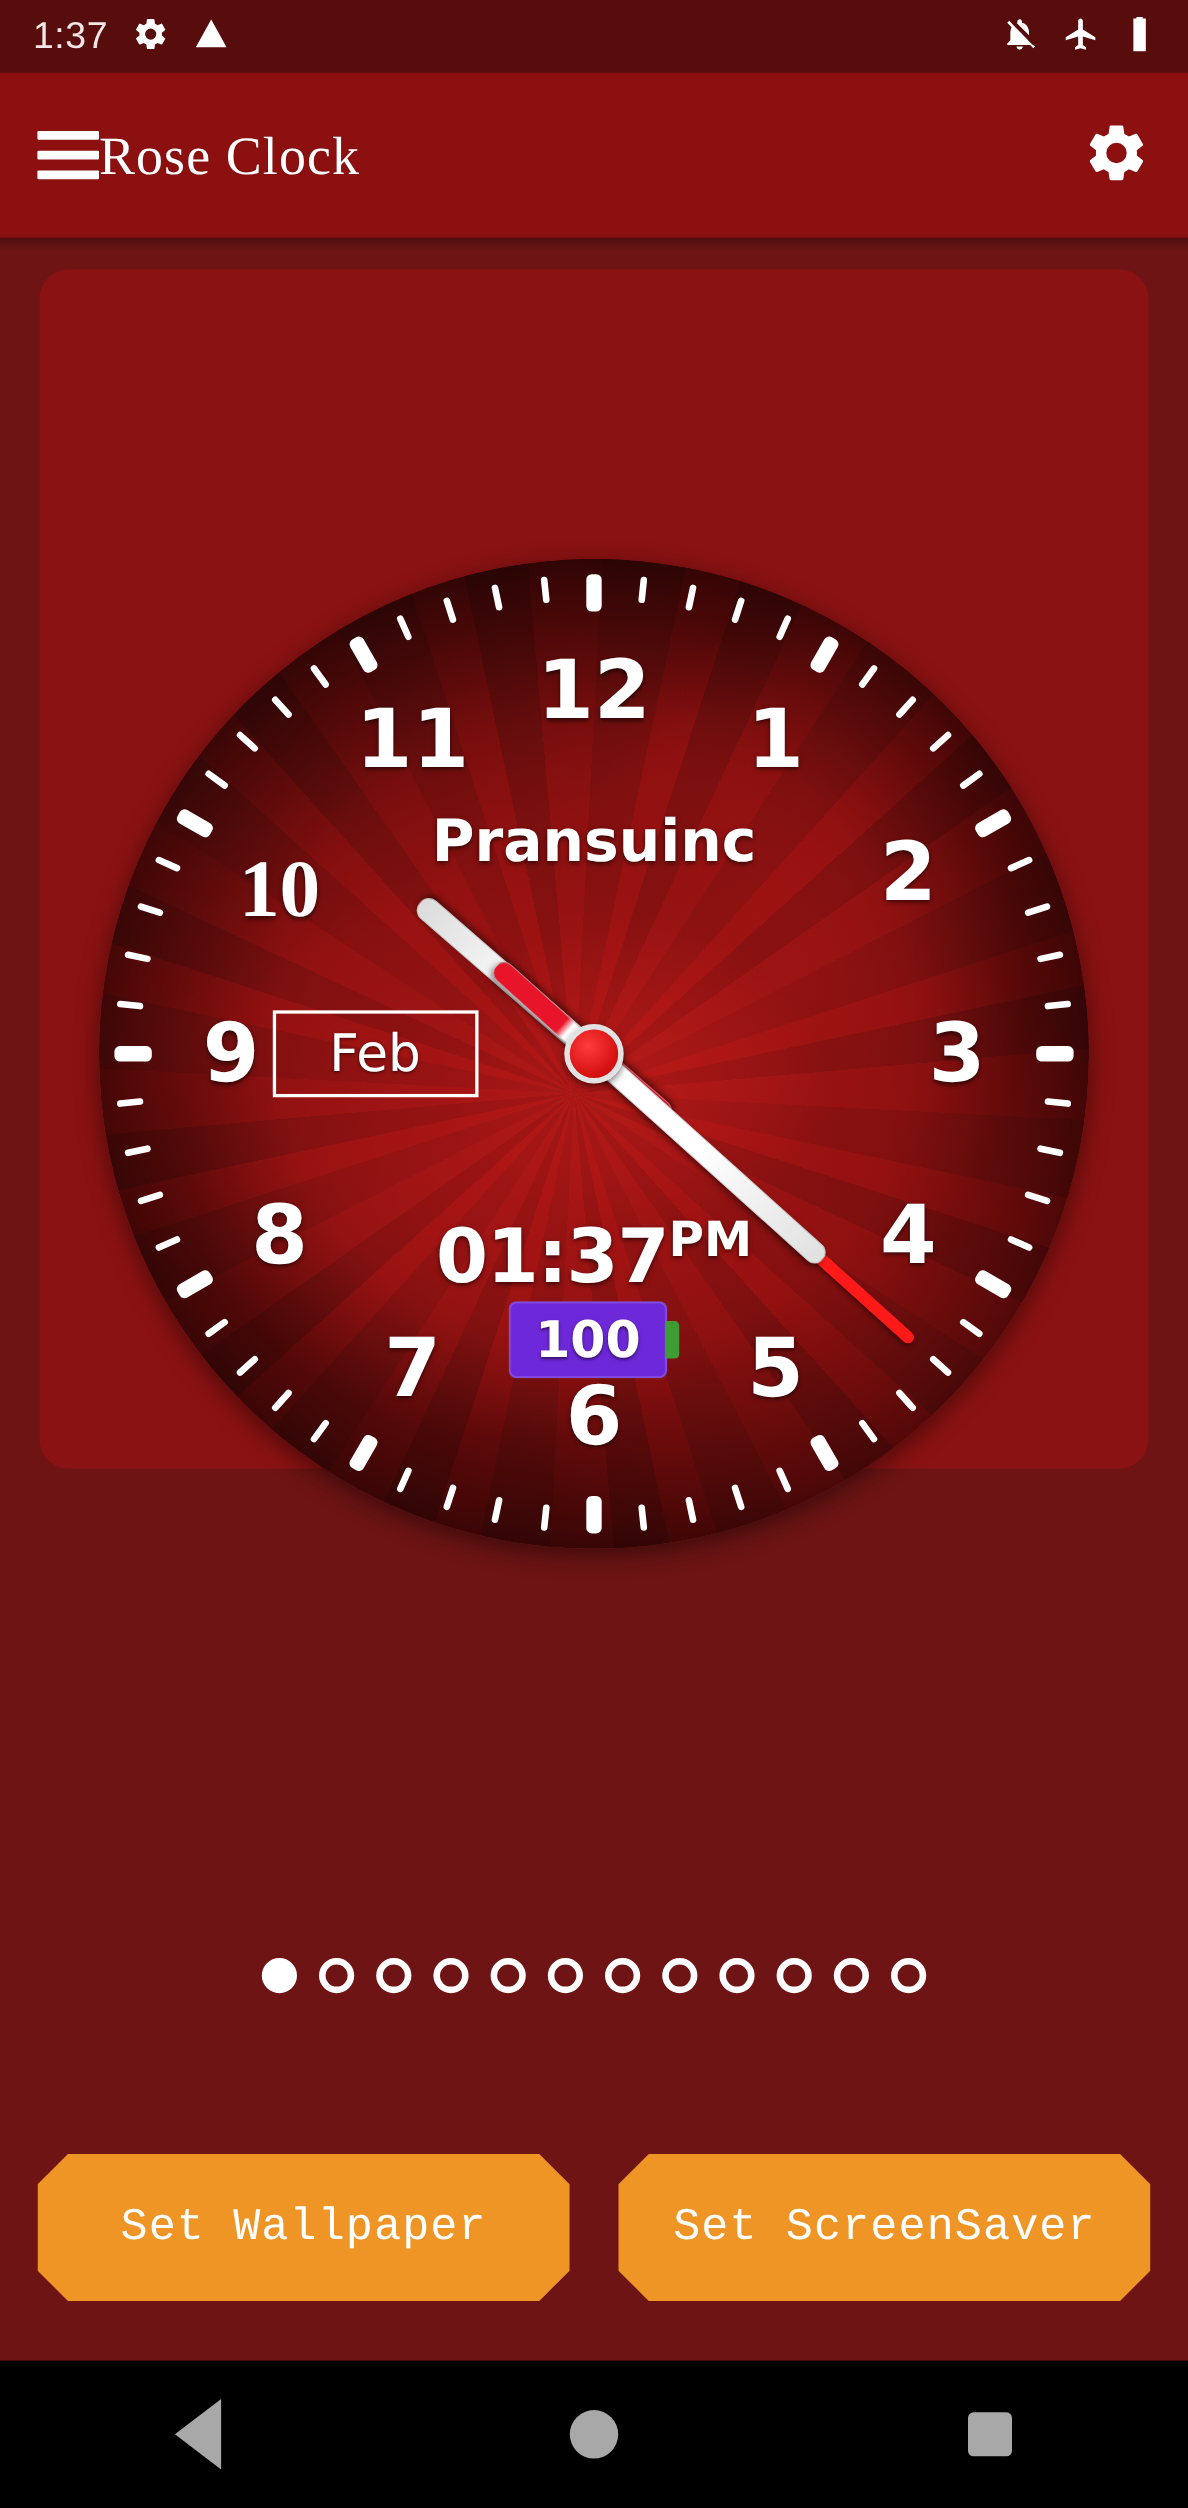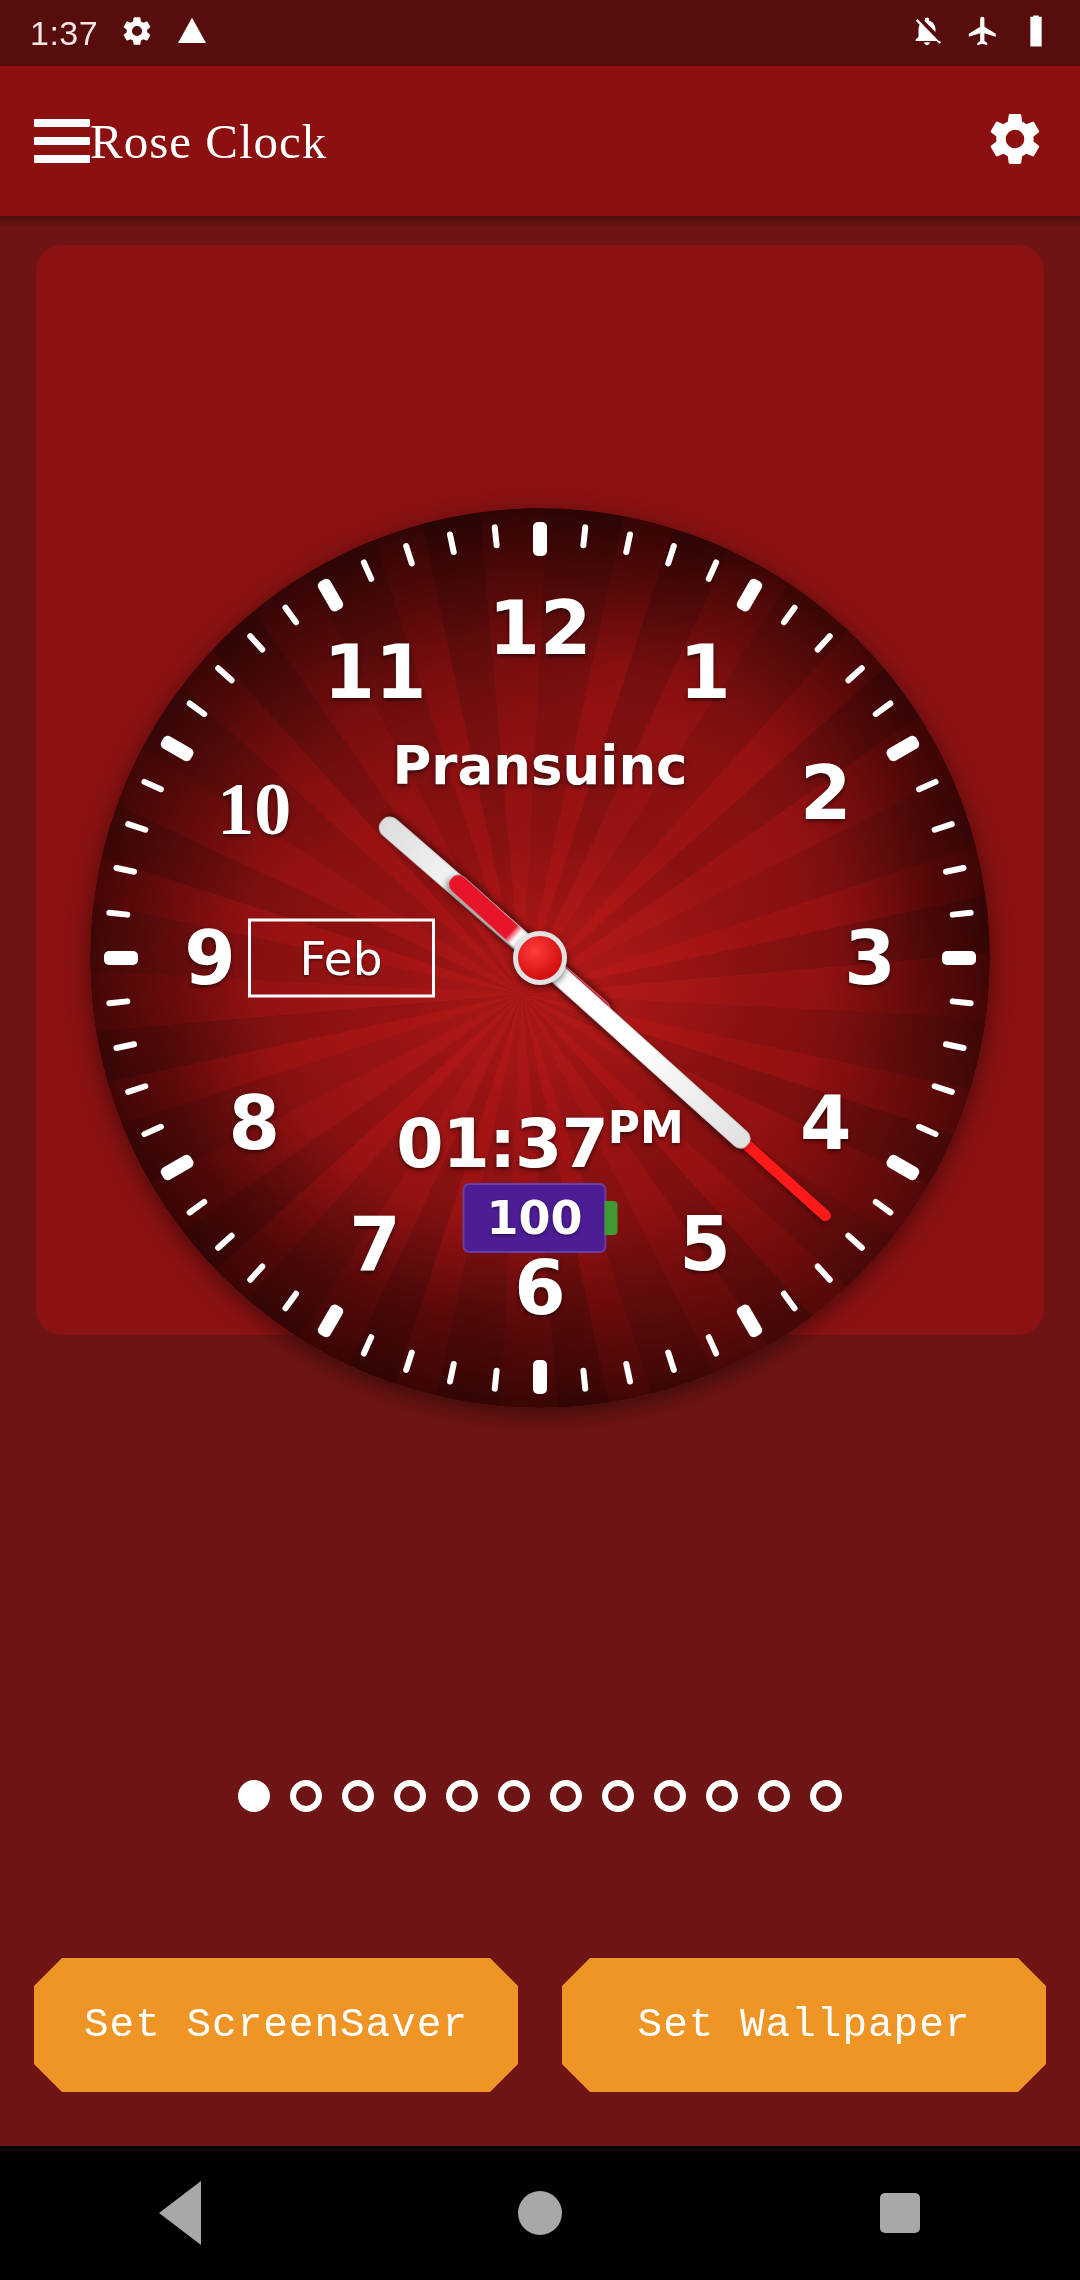--- a/index.html
+++ b/index.html
@@ -160,21 +160,21 @@
     letter-spacing:-1px;
   }
   .digital .mer { font-size:44px; vertical-align:super; letter-spacing:0; }
 
   .battery {
     position:absolute; left:50%; top:75%;
     transform:translateX(-50%);
     display:flex; align-items:center;
   }
   .batt-body {
-    background:#4c1d95; border-radius:7px;
+    background:#6d28d9; border-radius:7px;
     padding:6px 22px;
     color:#fff; font-size:46px; font-weight:600;
     font-family:"DejaVu Sans", sans-serif;
     text-shadow:0 1px 3px rgba(0,0,0,0.55);
     border:2px solid rgba(255,255,255,0.15);
   }
   .batt-tip {
     width:13px; height:34px; background:#3f9c35;
     border-radius:0 4px 4px 0; margin-left:-2px;
   }
@@ -431,22 +431,22 @@
       <div class="dot"></div>
       <div class="dot"></div>
       <div class="dot"></div>
       <div class="dot"></div>
       <div class="dot"></div>
       <div class="dot"></div>
       <div class="dot"></div>
     </div>
 
   <div id="btnrow">
+    <div class="bigbtn">Set Wallpaper</div>
     <div class="bigbtn">Set ScreenSaver</div>
-    <div class="bigbtn">Set Wallpaper</div>
   </div>
 
   <div id="navbar">
     <div class="nav-btn">
         <div class="nav-back"></div>
       </div>
     <div class="nav-btn">
         <div class="nav-home"></div>
       </div>
     <div class="nav-btn">

